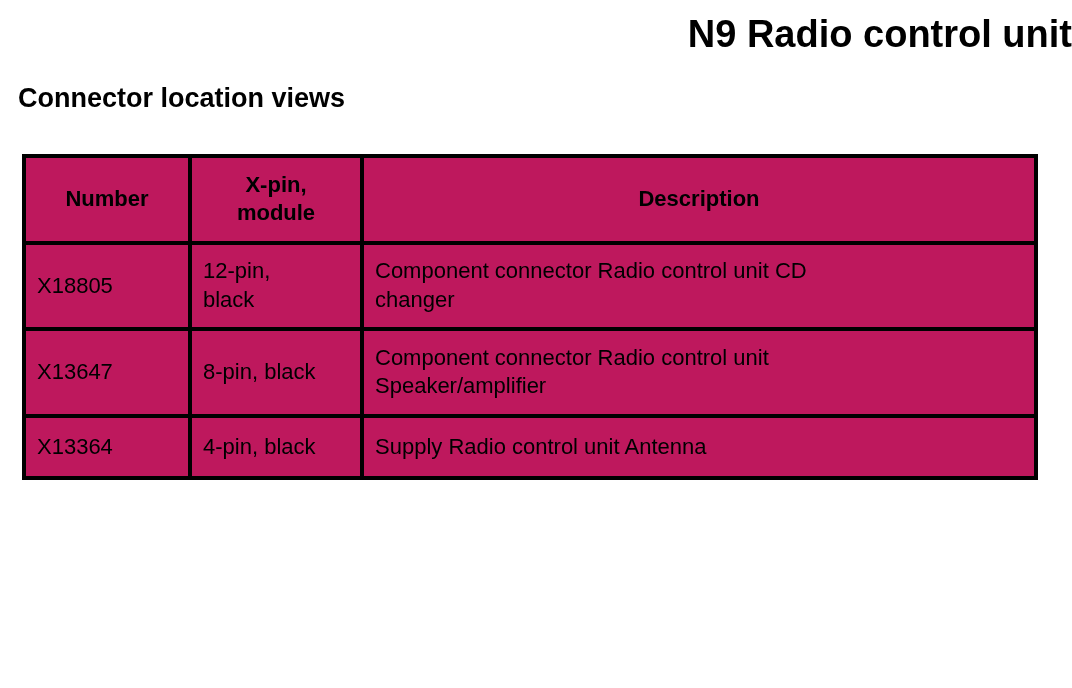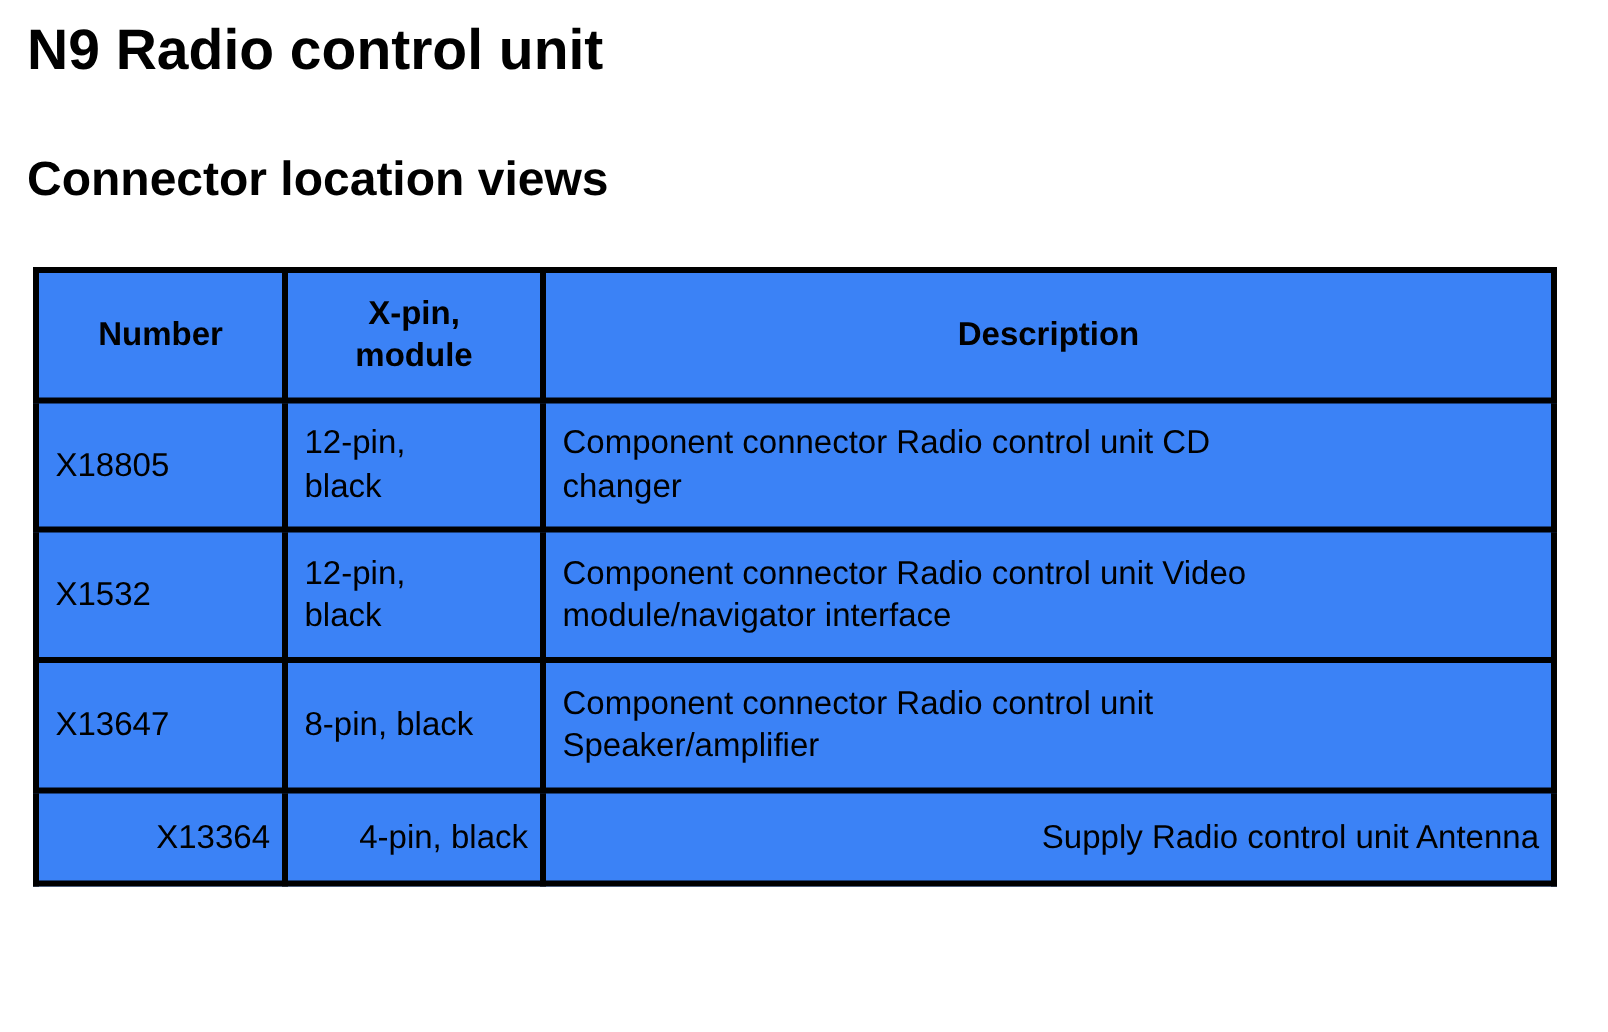--- a/index.html
+++ b/index.html
@@ -11,38 +11,39 @@
     font-family: "Liberation Sans", "DejaVu Sans", sans-serif;
     overflow: hidden;
   }
   .page {
     position: relative;
     width: 1072px;
     height: 688px;
     background: #ffffff;
   }
   .title {
-    margin: 12px 12px 0 18px;
+    margin: 12px 0 0 18px;
     font-size: 38px;
     font-weight: bold;
     line-height: 1.2;
     letter-spacing: 0px;
+    text-align: right;
   }
   .subtitle {
-    margin: 42px 0 0 18px;
-    font-size: 32px;
+    margin: 24px 0 0 18px;
+    font-size: 27px;
     font-weight: bold;
     line-height: 1.2;
   }
   table.conn {
     margin: 40px 0 0 22px;
     width: 1012px;
     border-collapse: collapse;
     table-layout: fixed;
-    background: #3b82f6;
+    background: #be185d;
   }
   table.conn col.c-number { width: 166px; }
   table.conn col.c-pin    { width: 172px; }
   table.conn col.c-desc   { width: 674px; }
   table.conn th, table.conn td {
     border: 4px solid #000000;
     font-size: 22px;
     line-height: 1.3;
     vertical-align: middle;
     white-space: pre-line;
@@ -54,21 +55,21 @@
     height: 87px;
     padding: 4px 6px;
   }
   table.conn td {
     font-weight: normal;
     text-align: left;
     padding: 4px 8px 4px 11px;
   }
   tr.row-h2 td { height: 86px; }
   tr.row-h3 td { height: 87px; }
-  tr.row-h1 td { height: 62px; text-align: right; }
+  tr.row-h1 td { height: 62px; }
 </style>
 </head>
 <body>
 
 <div class="page">
 
   <h1 class="title">N9 Radio control unit</h1>
 
   <h2 class="subtitle">Connector location views</h2>
 
@@ -88,27 +89,20 @@
     </thead>
     <tbody>
       <tr class="row-h2">
         <td>X18805</td>
         <td>12-pin,
 black</td>
         <td>Component connector Radio control unit CD
 changer</td>
       </tr>
       <tr class="row-h3">
-        <td>X1532</td>
-        <td>12-pin,
-black</td>
-        <td>Component connector Radio control unit Video
-module/navigator interface</td>
-      </tr>
-      <tr class="row-h3">
         <td>X13647</td>
         <td>8-pin, black</td>
         <td>Component connector Radio control unit
 Speaker/amplifier</td>
       </tr>
       <tr class="row-h1">
         <td>X13364</td>
         <td>4-pin, black</td>
         <td>Supply Radio control unit Antenna</td>
       </tr>

